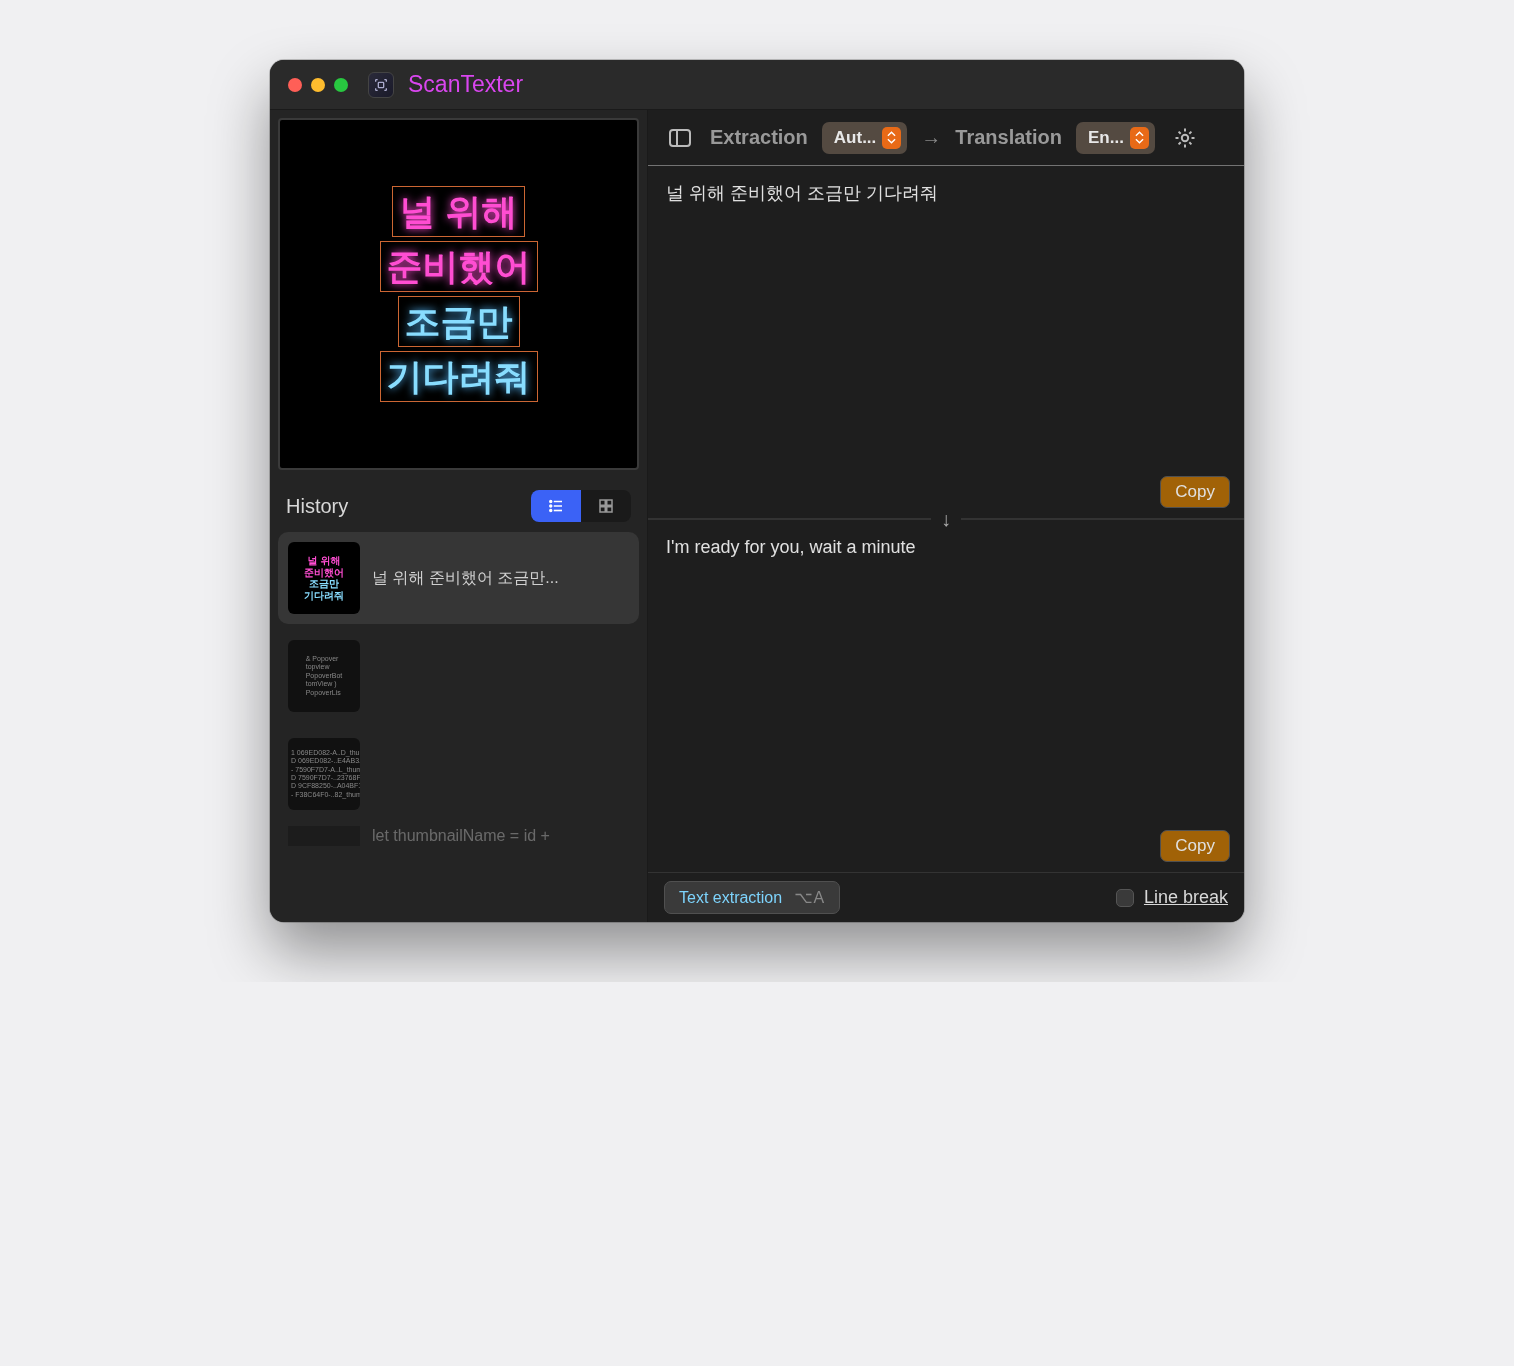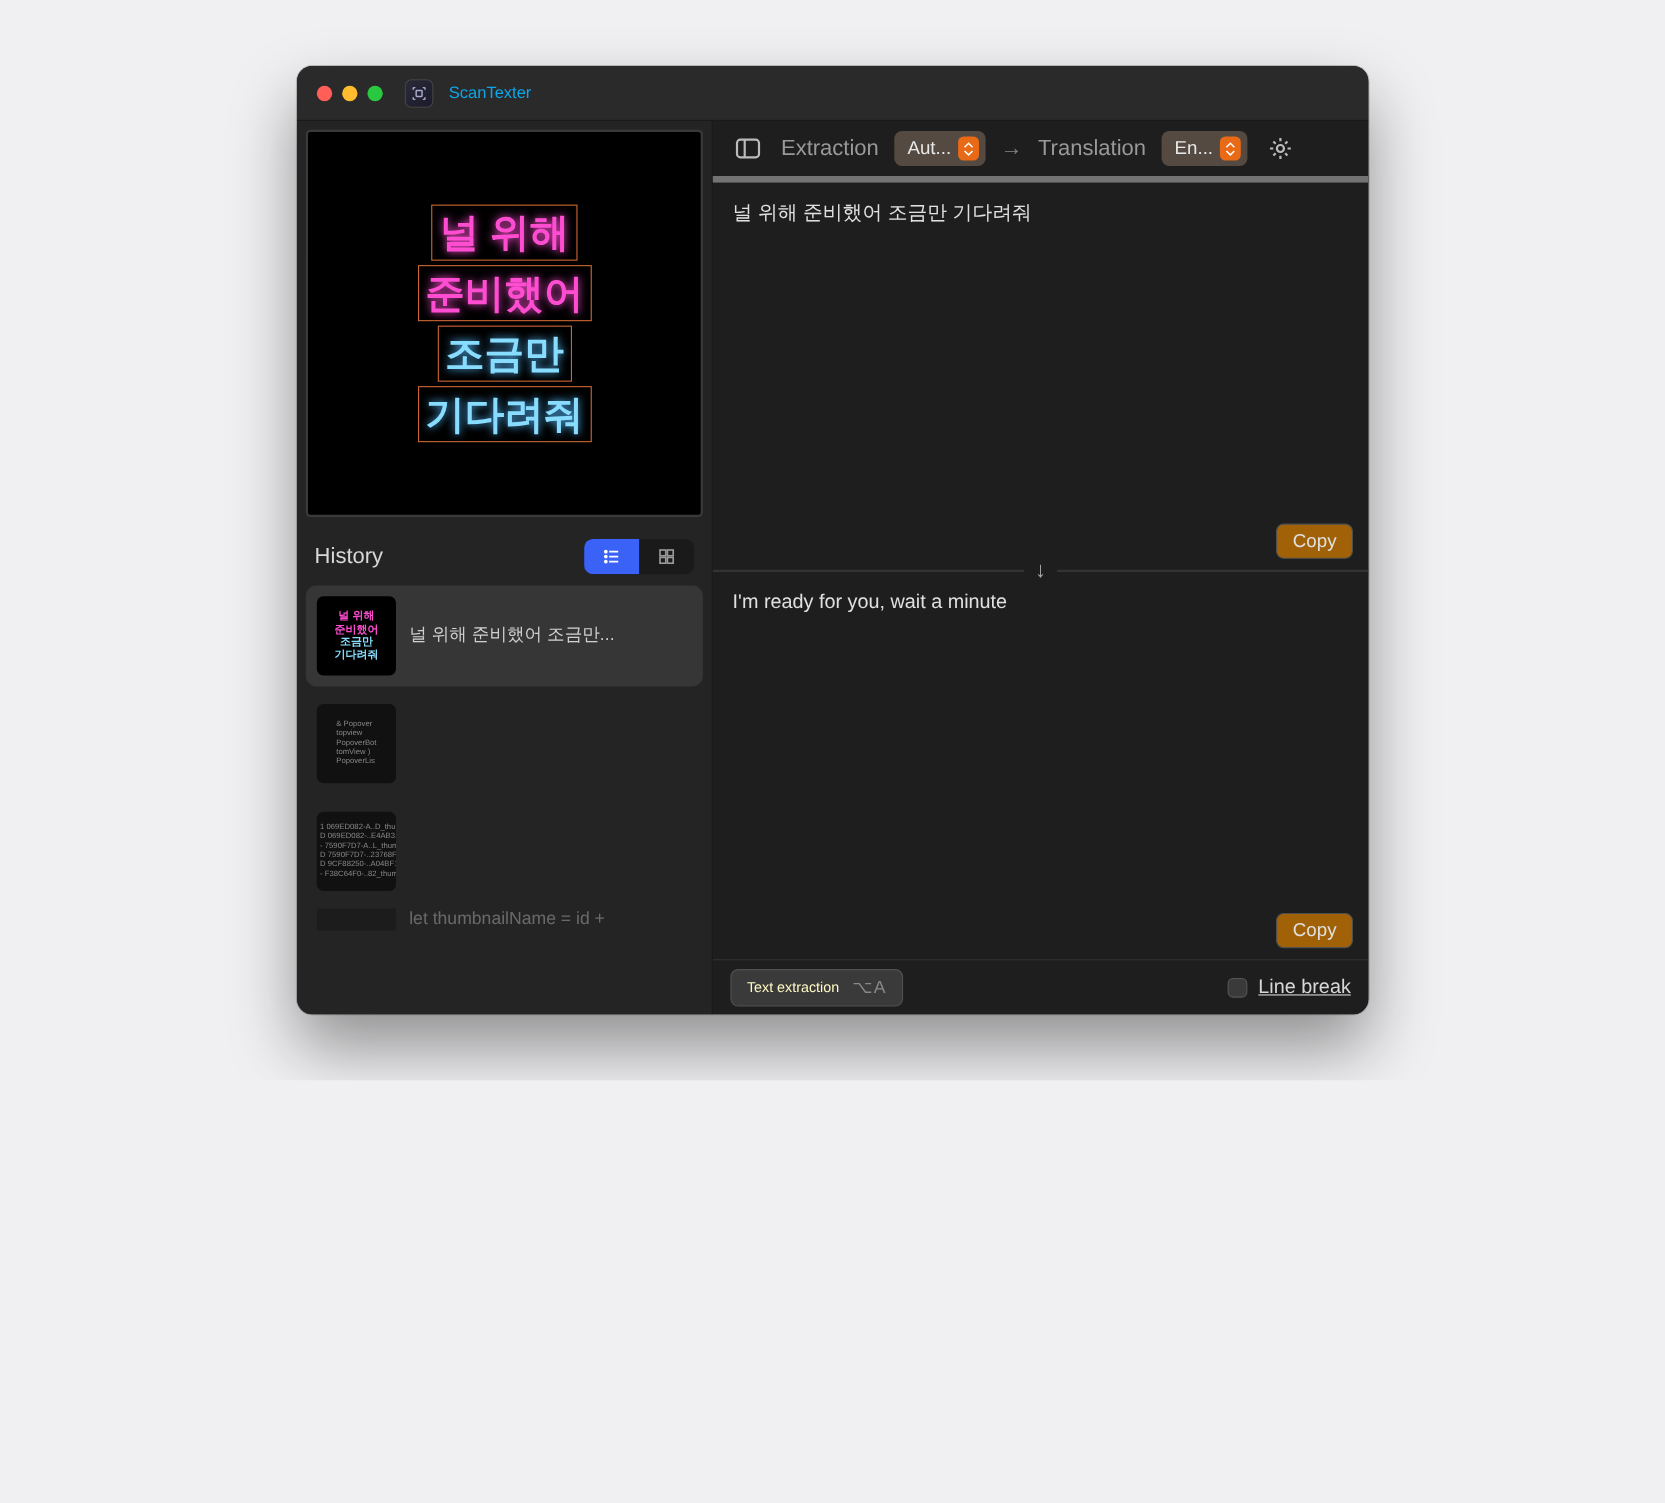--- a/index.html
+++ b/index.html
@@ -31,21 +31,21 @@
     .tl-yellow { background: #febc2e; }
     .tl-green { background: #28c840; }
     .app-icon {
       width: 26px; height: 26px; border-radius: 6px;
       background: linear-gradient(135deg, #2a2a3a, #1a1a2a);
       display: flex; align-items: center; justify-content: center;
       margin-left: 6px;
       border: 1px solid #444;
     }
     .app-icon svg { width: 16px; height: 16px; }
-    .app-title { color: #0ea5e9; font-size: 15px; font-weight: 500; }
+    .app-title { color: #d946ef; font-size: 23px; font-weight: 500; }
 
     .body-area { flex: 1; display: flex; min-height: 0; }
 
     
     .sidebar {
       width: 378px;
       background: #242424;
       display: flex;
       flex-direction: column;
       border-right: 1px solid #1a1a1a;
@@ -146,21 +146,22 @@
       flex-direction: column;
       background: #1e1e1e;
       min-width: 0;
     }
     .toolbar {
       height: 56px;
       display: flex;
       align-items: center;
       gap: 14px;
       padding: 0 16px;
-      border-bottom: 6px solid #737373;
+      border-bottom: 1px solid #737373;
+      font-weight: bold;
     }
     .tb-icon-btn {
       width: 32px; height: 32px;
       display: flex; align-items: center; justify-content: center;
       cursor: pointer;
     }
     .tb-label { color: #999; font-size: 20px; }
     .dropdown {
       background: #544a41;
       height: 32px;
@@ -235,21 +236,21 @@
     .text-ext-btn {
       background: #3a3a3a;
       border: 1px solid #505050;
       border-radius: 7px;
       padding: 6px 14px;
       display: flex;
       align-items: center;
       gap: 12px;
       cursor: pointer;
     }
-    .text-ext-btn .label { color: #fef9c3; font-size: 13px; }
+    .text-ext-btn .label { color: #7dd3fc; font-size: 16px; }
     .text-ext-btn .shortcut { color: #888; font-size: 16px; letter-spacing: 1px; }
     .checkbox-wrap { display: flex; align-items: center; gap: 10px; cursor: pointer; }
     .checkbox {
       width: 18px; height: 18px;
       border-radius: 5px;
       background: #3a3a3a;
       border: 1px solid #555;
     }
     .checkbox-label { color: #d8d8d8; font-size: 18px; text-decoration: underline; }
   </style>

